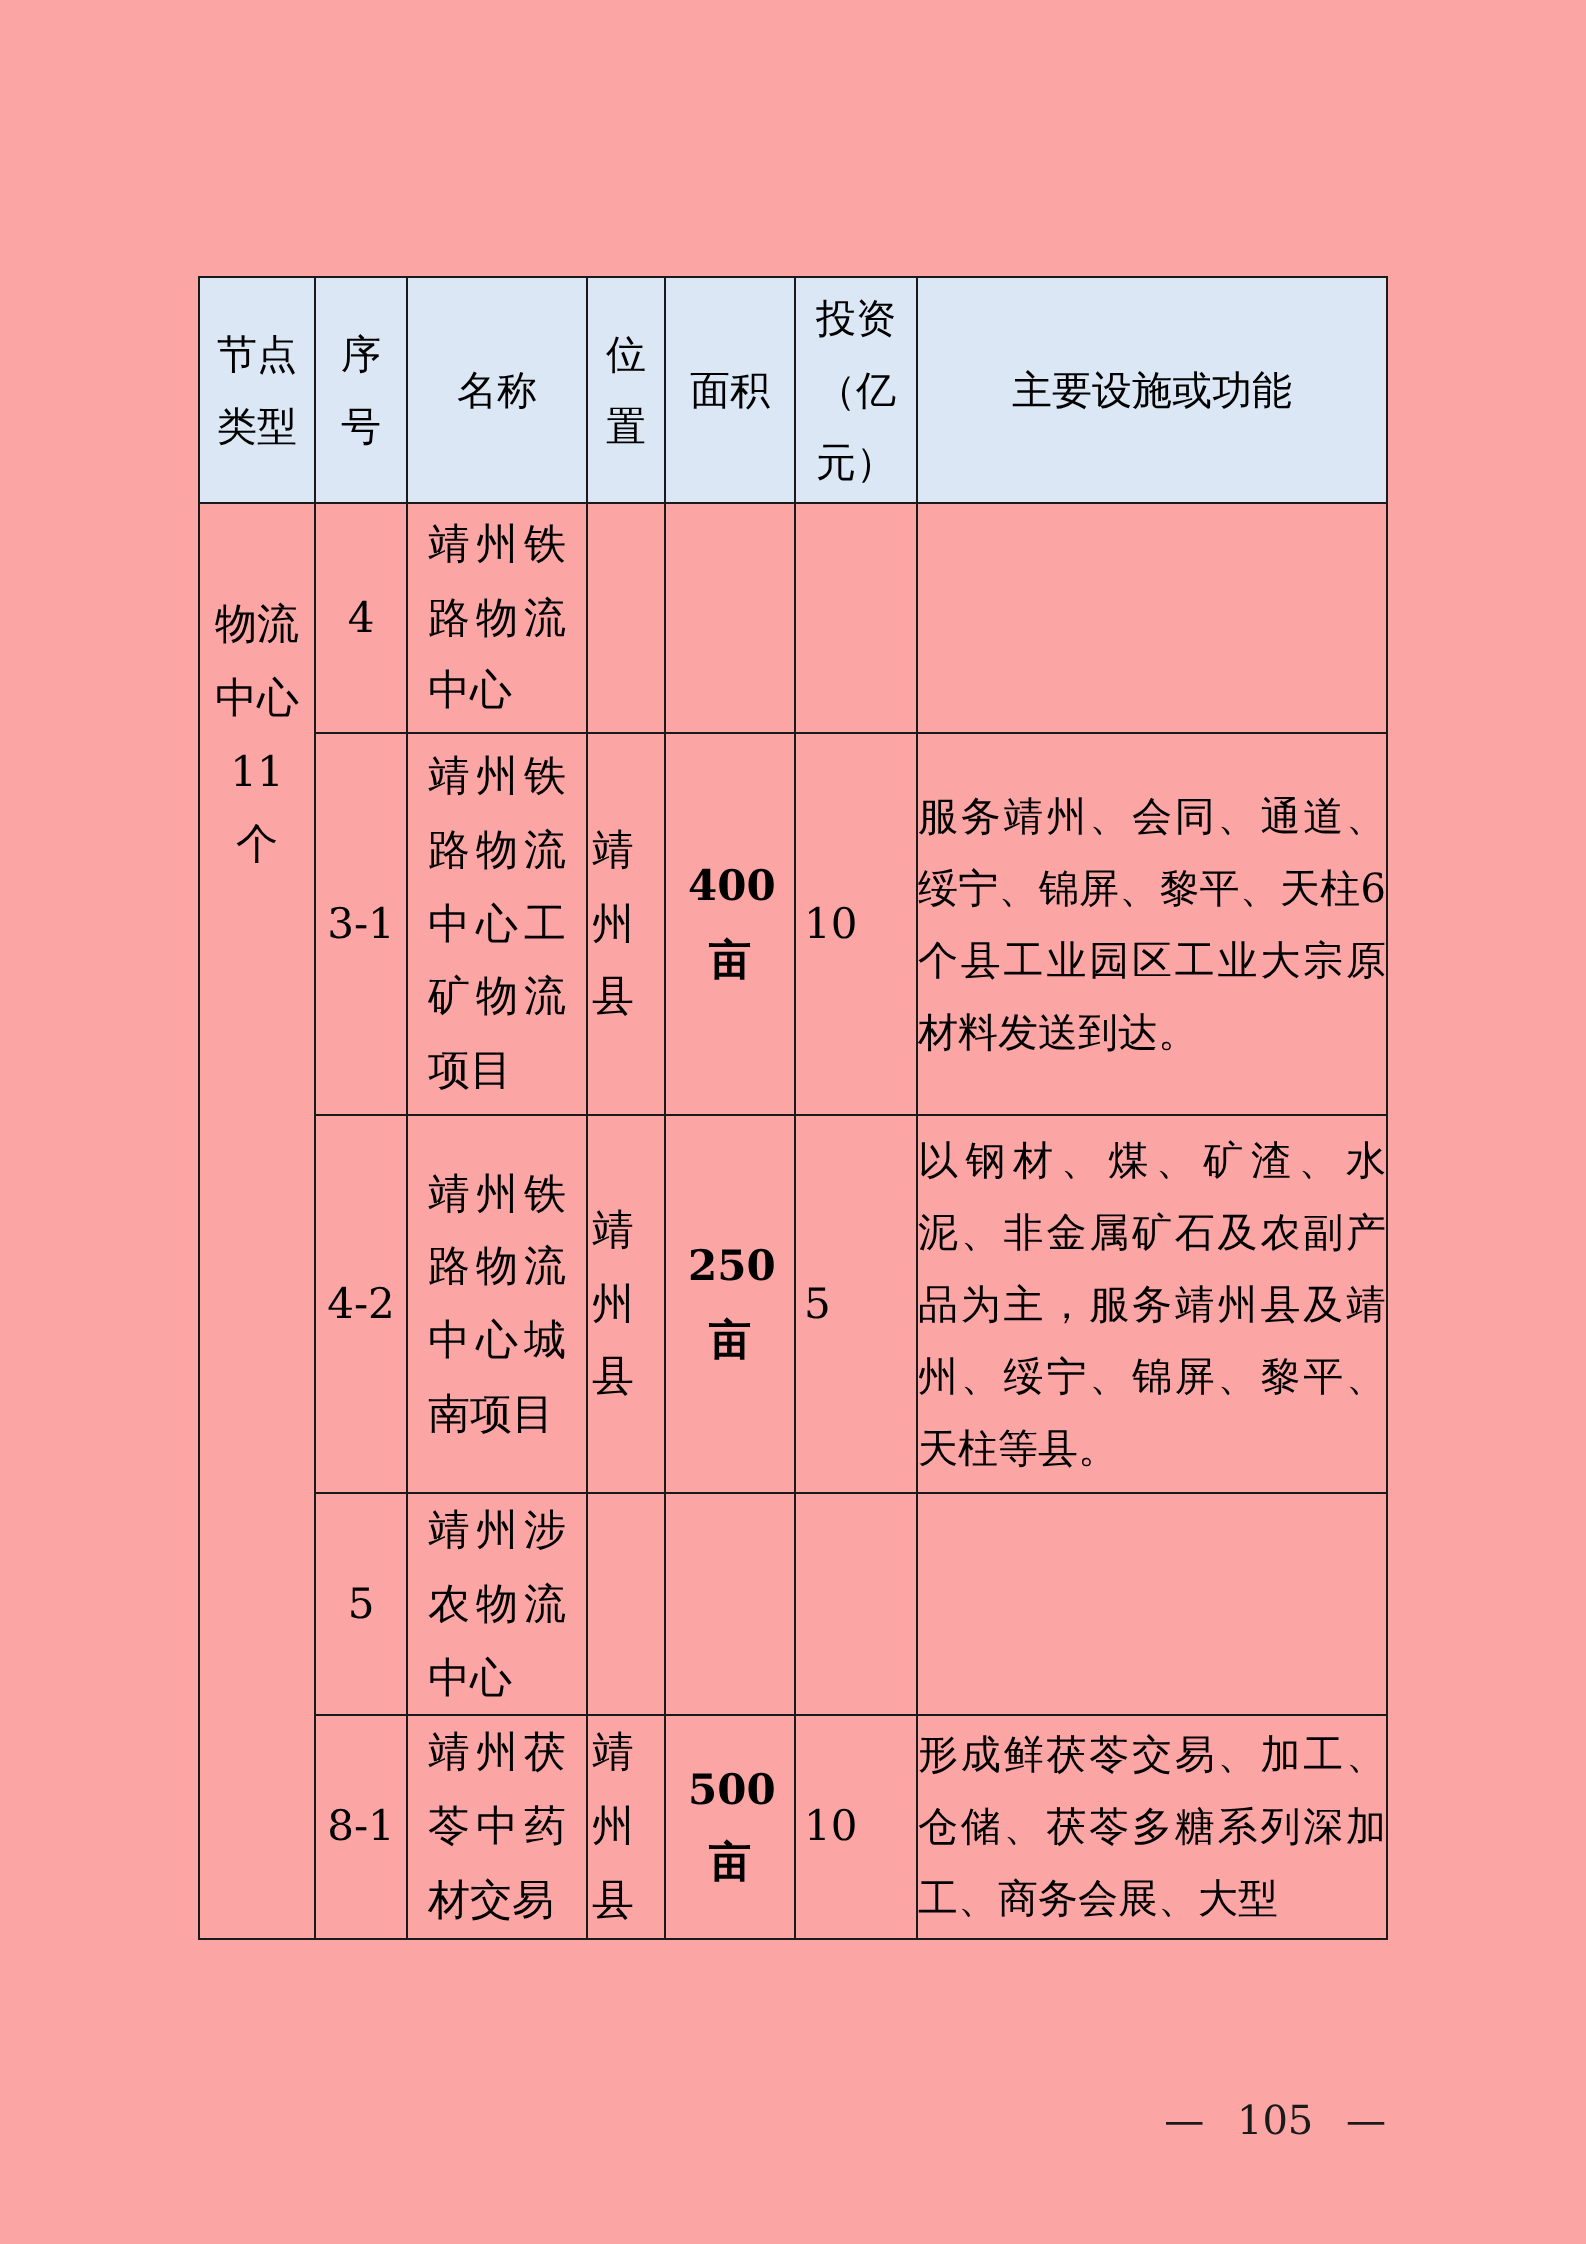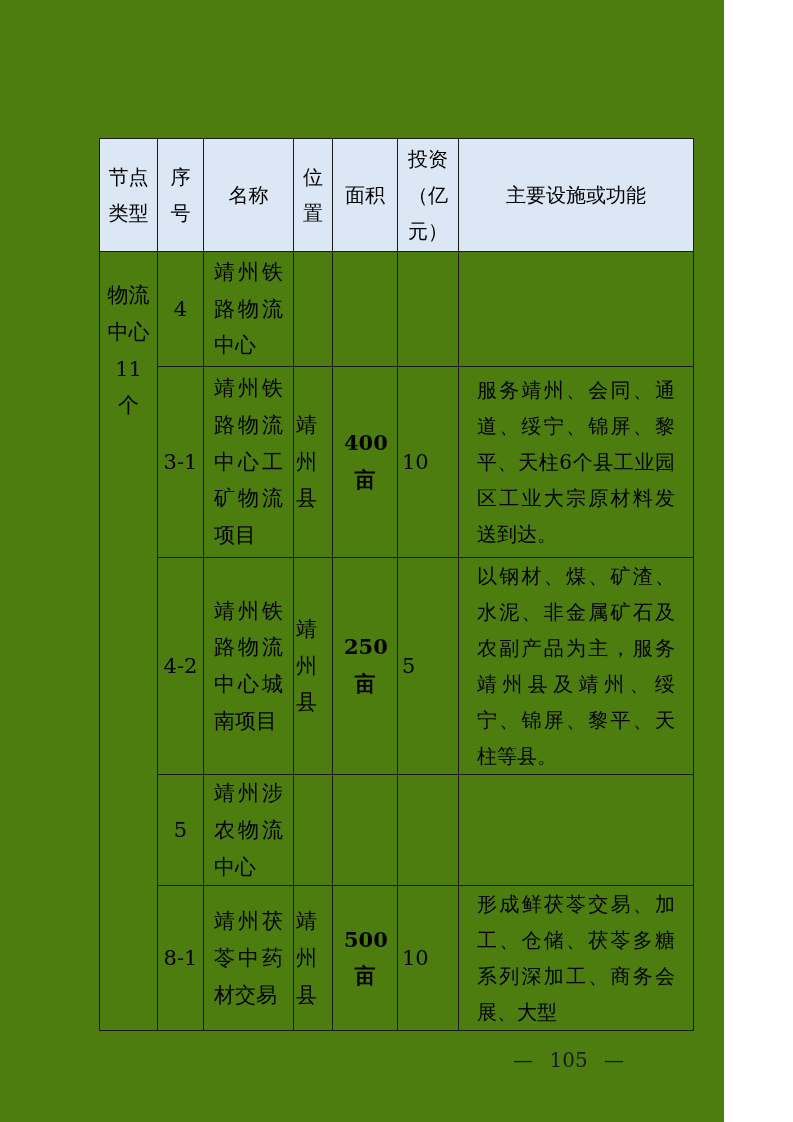--- a/index.html
+++ b/index.html
@@ -2,23 +2,23 @@
 <html style="--header-bg: #dbe7f4;"><head>
 <meta charset="utf-8">
 <style>
   html, body {
     margin: 0;
     padding: 0;
     background: #ffffff;
   }
   .page {
     position: relative;
-    width: 724px;
+    width: 793px;
     height: 1122px;
-    background: #4d7c0f;
+    background: #fca5a5;
     font-family: "DejaVu Serif", "Liberation Serif", serif;
     color: #000000;
     overflow: hidden;
   }
   table.doc-table {
     position: absolute;
     left: 99px;
     top: 138px;
     width: 594px;
     table-layout: fixed;
@@ -39,21 +39,21 @@
   }
   .doc-table td {
     font-size: 21px;
     line-height: 1.75;
     vertical-align: middle;
     padding: 0 4px;
   }
   td.cell-nodetype {
     vertical-align: top;
     text-align: center;
-    padding: 25px 7px 0 7px;
+    padding: 42px 7px 0 7px;
   }
   td.cell-seq {
     text-align: center;
   }
   td.cell-name {
     text-align: justify;
     text-justify: inter-character;
     padding: 0 10px;
   }
   td.cell-loc {
@@ -65,21 +65,21 @@
     padding: 0 11px;
     font-weight: bold;
   }
   td.cell-inv {
     text-align: left;
   }
   td.cell-func {
     font-size: 20px;
     text-align: justify;
     text-justify: inter-character;
-    padding: 0 18px;
+    padding: 0 0;
     line-height: 36px;
   }
   .footer {
     position: absolute;
     top: 1048px;
     right: 100px;
     font-size: 20px;
     word-spacing: 10px;
     color: #1a1a1a;
   }

